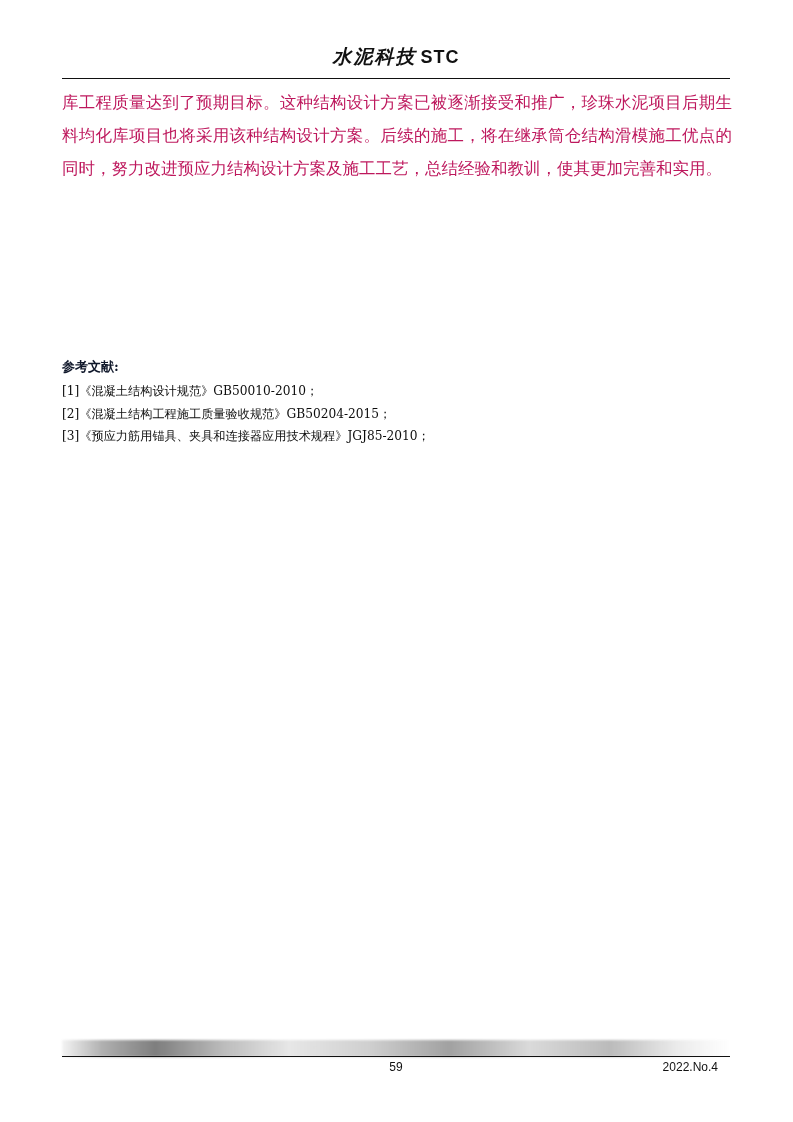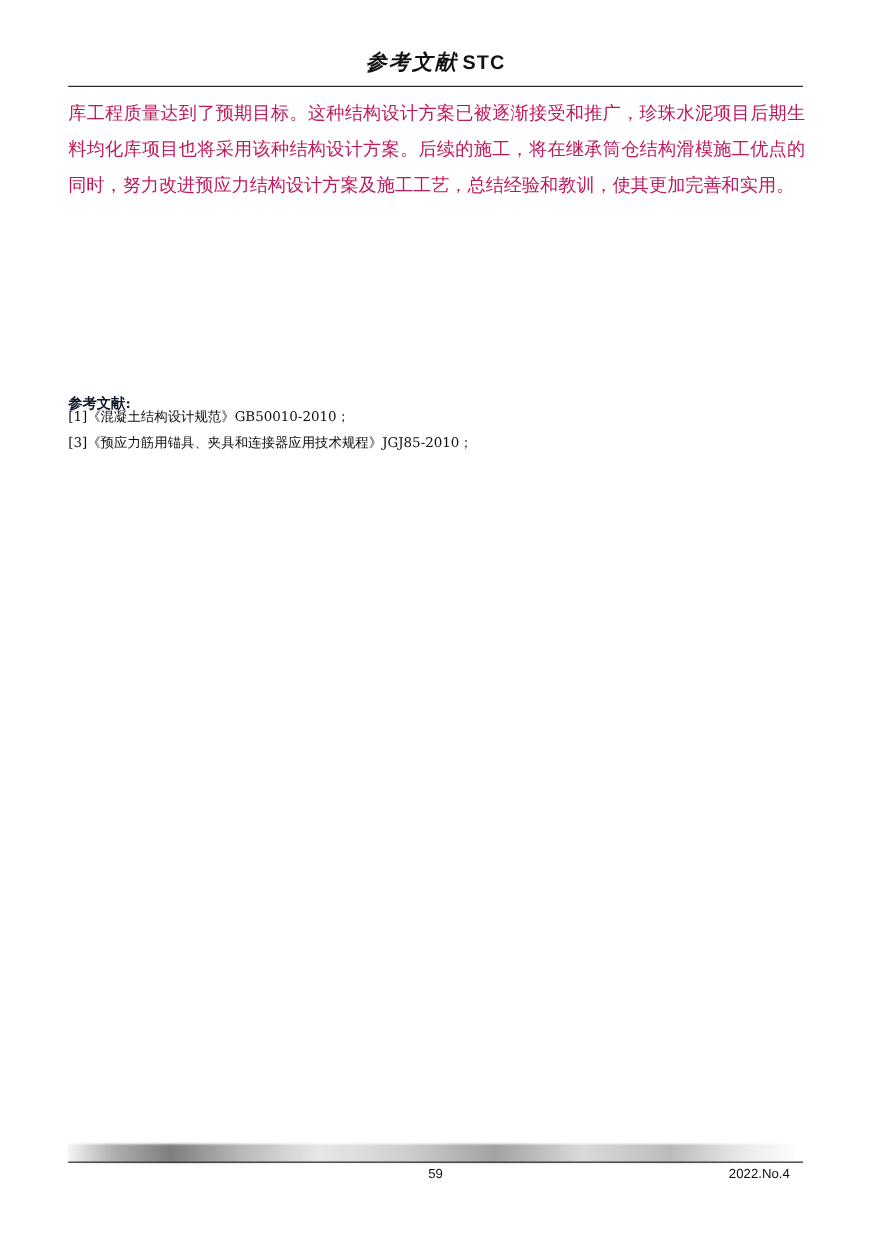--- a/index.html
+++ b/index.html
@@ -79,21 +79,21 @@
     left: 62px;
     top: 358px;
     font-family: "DejaVu Serif", serif;
     font-weight: bold;
     font-size: 13px;
     color: #0f172a;
   }
   .ref-list {
     position: absolute;
     left: 62px;
-    top: 368px;
+    top: 380px;
     width: 670px;
     font-family: "DejaVu Serif", serif;
     font-size: 12.2px;
     line-height: 22.5px;
     color: #0d0d0d;
   }
   .ref-item {
     white-space: nowrap;
   }
 
@@ -151,30 +151,31 @@
     top: 0;
     text-align: center;
   }
 </style>
 </head>
 <body>
 
 <div class="page">
 
   <div class="header">
-    <span class="header-title"><span>参考文献</span><span class="stc">STC</span></span>
+    <span class="header-title"><span>水泥科技</span><span class="stc">STC</span></span>
   </div>
   <div class="header-rule"></div>
 
   <div class="body-text">库工程质量达到了预期目标。这种结构设计方案已被逐渐接受和推广，珍珠水泥项目后期生料均化库项目也将采用该种结构设计方案。后续的施工，将在继承筒仓结构滑模施工优点的同时，努力改进预应力结构设计方案及施工工艺，总结经验和教训，使其更加完善和实用。</div>
 
   <div class="ref-title">参考文献:</div>
 
   <div class="ref-list">
     <div class="ref-item">[1]《混凝土结构设计规范》GB50010-2010；</div>
+    <div class="ref-item">[2]《混凝土结构工程施工质量验收规范》GB50204-2015；</div>
     <div class="ref-item">[3]《预应力筋用锚具、夹具和连接器应用技术规程》JGJ85-2010；</div>
   </div>
 
   <div class="footer-smudge"></div>
   <div class="footer-rule"></div>
   <div class="footer">
     <span class="footer-page">59</span>
     <span class="footer-issue">2022.No.4</span>
   </div>
 

